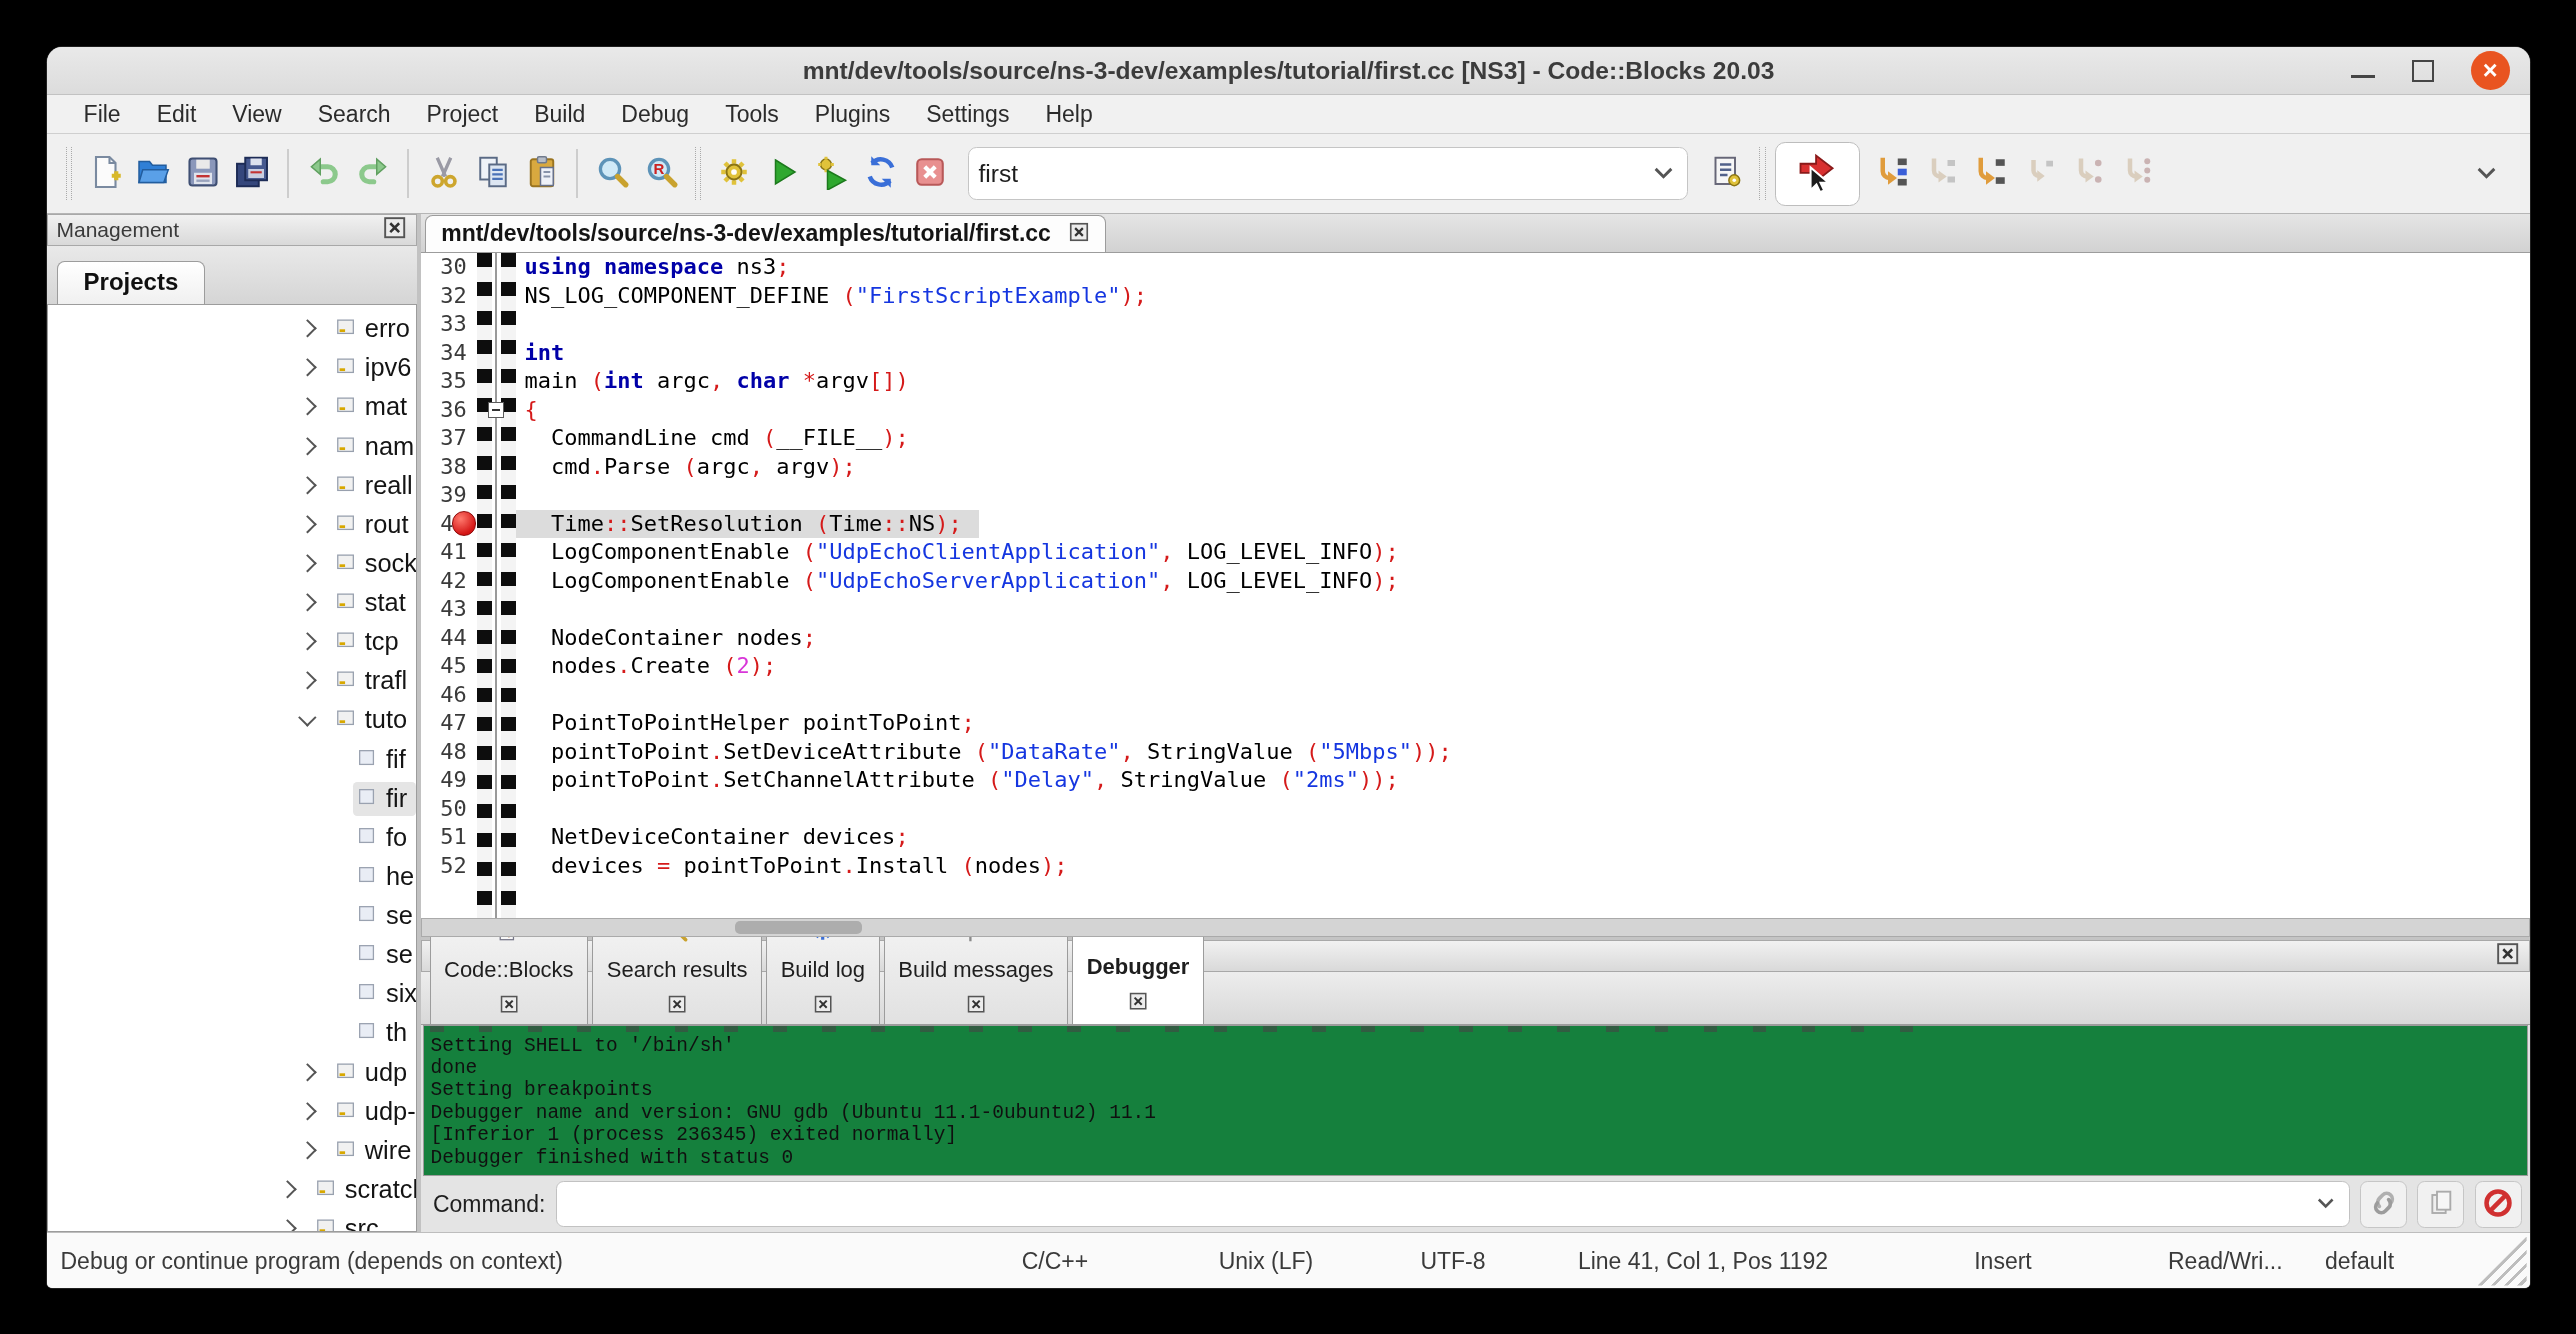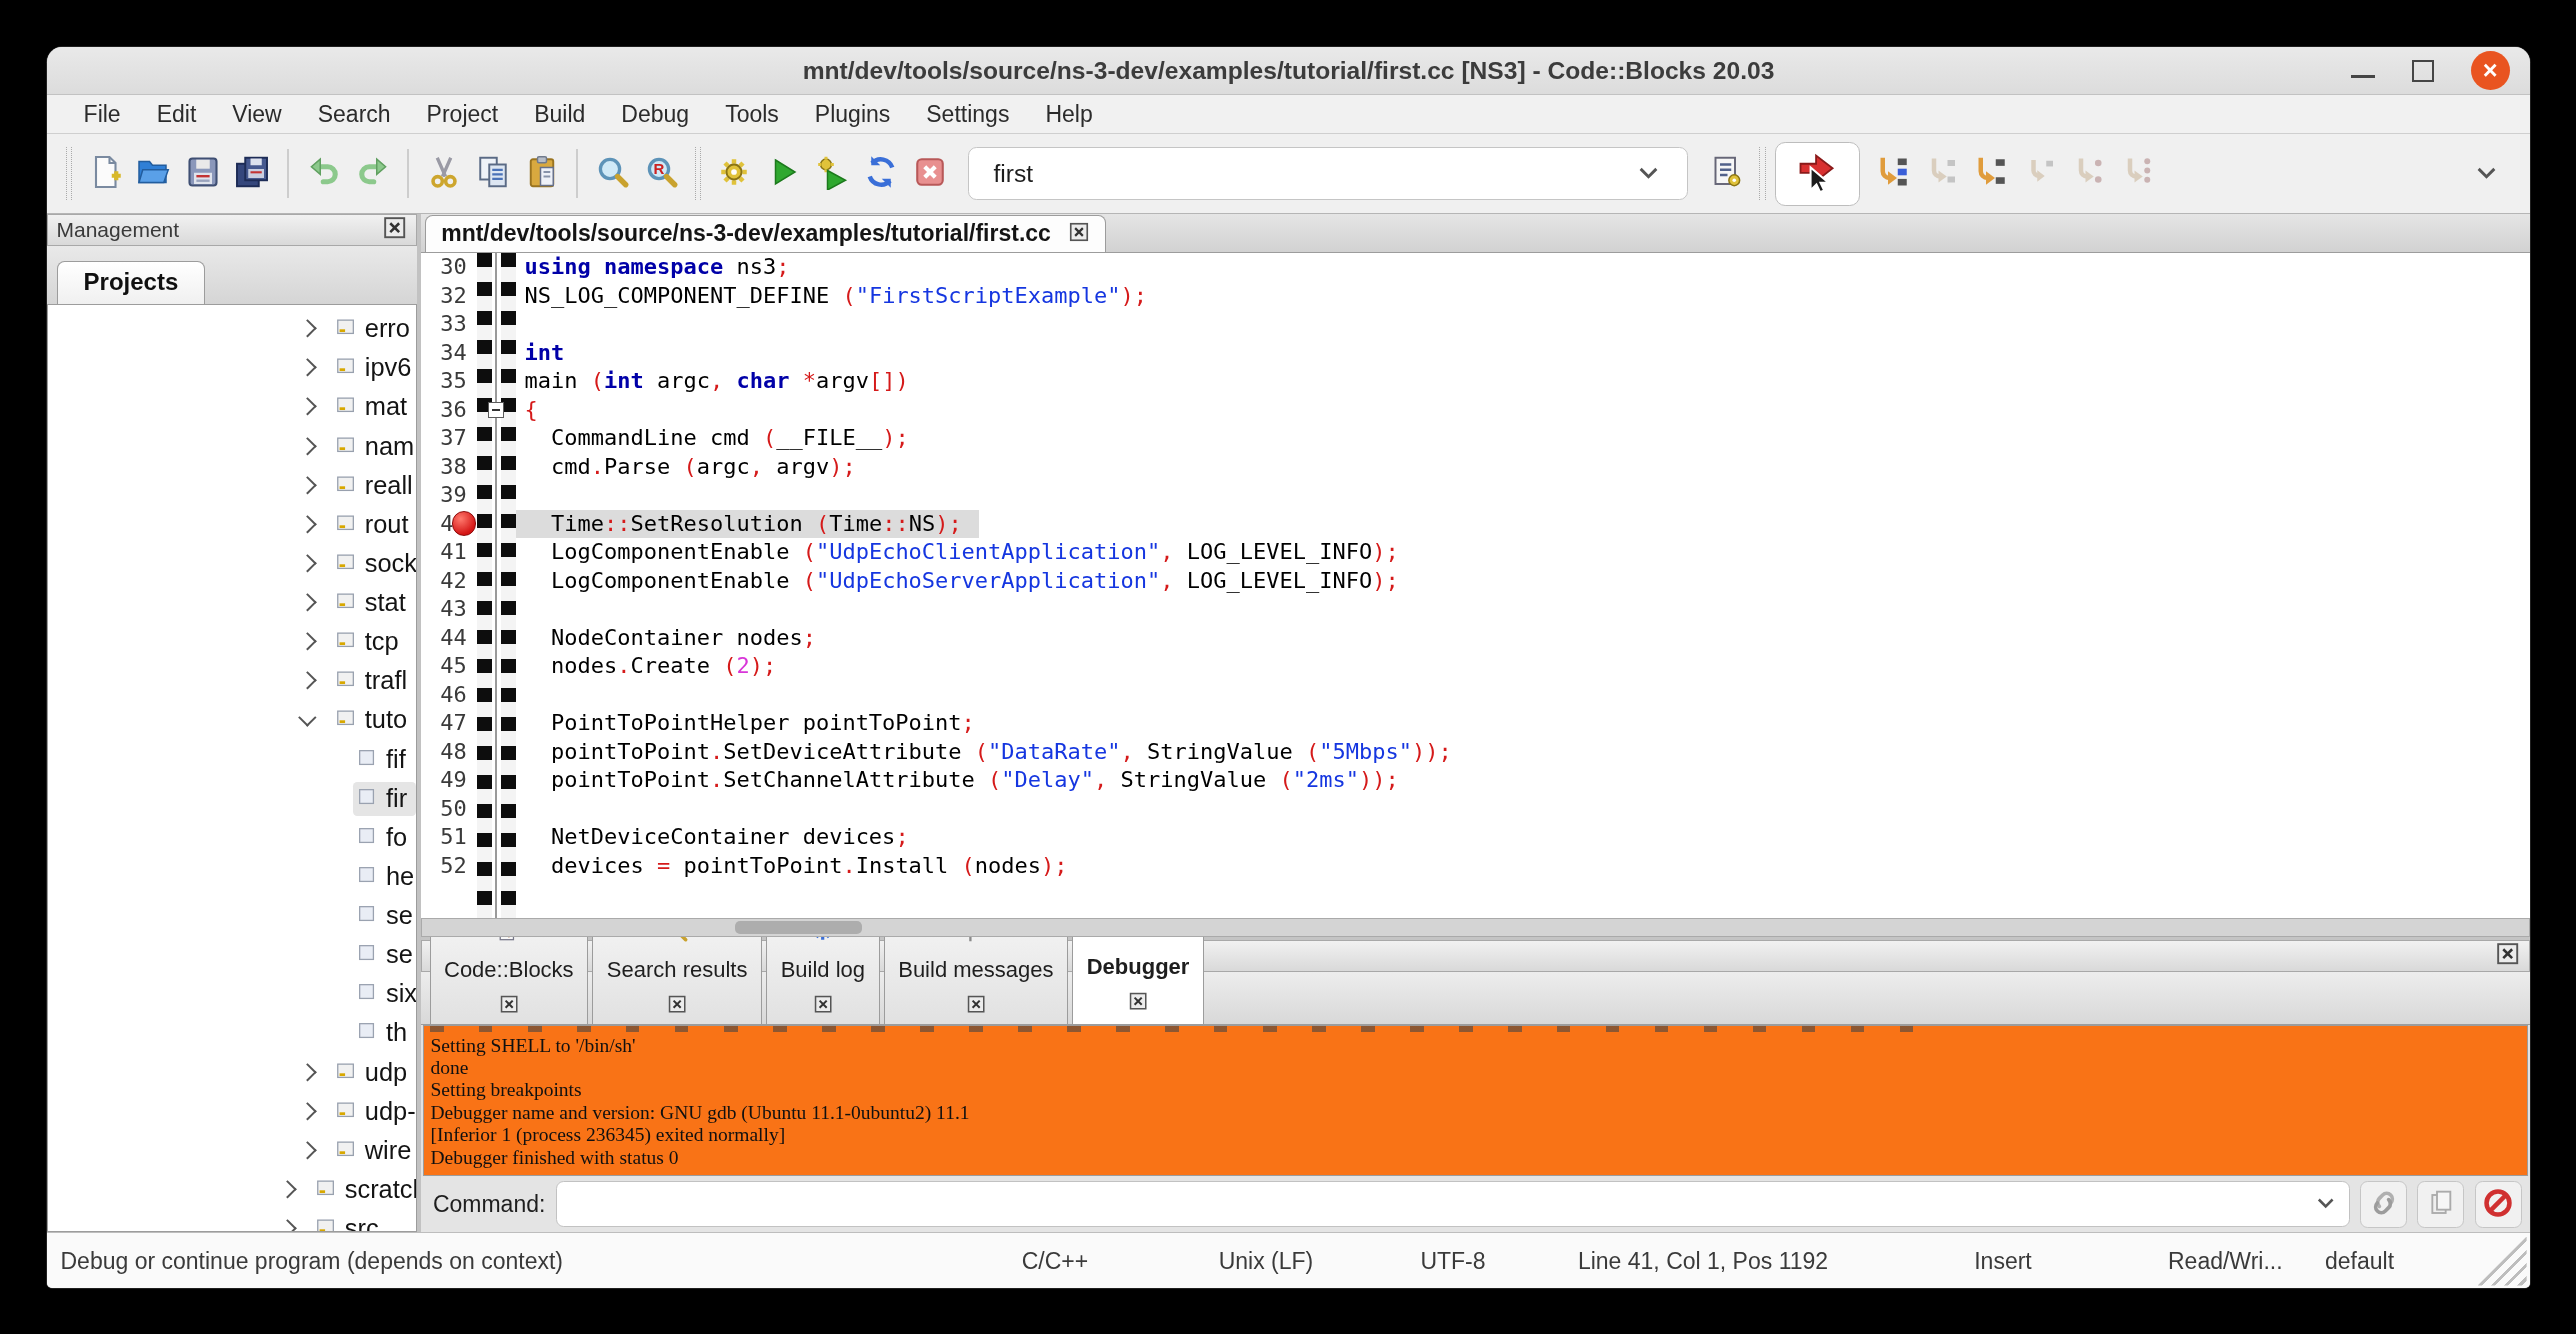--- a/index.html
+++ b/index.html
@@ -28,21 +28,21 @@
 
   
   .toolbar { height:80px; flex:none; background:#f0f0f0; border-bottom:0.8px solid #b5b5b5;
              display:flex; align-items:center; padding:0 10.2px; }
   .tgrip { width:6.8px; height:53px; border-left:1.7px dotted #aaa; border-right:1.7px dotted #aaa; margin:0 8.5px; flex:none; }
   .tsep { width:1.7px; height:49px; background:#cdcdcd; margin:0 10.2px; flex:none; }
   .tbtn { width:49px; height:49px; display:flex; align-items:center; justify-content:center; flex:none; }
   .tbtn svg { width:36px; height:36px; }
   .tbtn.disabled { opacity:.42; filter:grayscale(.6); }
   .combo { width:720px; height:53px; background:#fff; border:1.7px solid #c5c5c5; border-radius:8.5px;
-           display:flex; align-items:center; padding:0 24px; margin:0 13.5px; flex:none; }
+           display:flex; align-items:center; padding:0 9px; margin:0 13.5px; flex:none; }
   .combo-text { font-size:24.6px; color:#1d1d1d; }
   .combo-chev { margin-left:auto; }
   .combo-chev svg, .ovf svg { width:29px; height:29px; }
   .debug-hbtn { width:85px; height:64px; background:#fff; border:1.7px solid #bdbdbd; border-radius:10.2px;
                 display:flex; align-items:center; justify-content:center; flex:none; margin-right:6.8px; }
   .debug-hbtn svg { width:44px; height:44px; }
   .ovf { margin-left:auto; margin-right:8.5px; }
 
   
   .main { flex:1; min-height:0; display:flex; background:#c9c9c9; }
@@ -105,22 +105,22 @@
   .logs { height:295px; flex:none; display:flex; flex-direction:column; background:#e2e2e2; border-top:3.4px solid #c4c4c4; }
   .logtabs { height:53px; flex:none; background:linear-gradient(#ededed,#d8d8d8); border-bottom:0.8px solid #9c9c9c;
              display:flex; align-items:flex-end; padding-left:8.5px; }
   .ltab { display:flex; align-items:center; gap:11px; padding:6px 13.5px 6.8px; margin-right:4.2px;
           background:linear-gradient(#f5f5f5,#e1e1e1); border:0.8px solid #9c9c9c; border-bottom:none;
           border-radius:7.6px 7.6px 0 0;flex-direction:column; }
   .ltab-label { font-size:22px; color:#1e1e1e; }
   .ltab.active { background:#fff; padding-top:8.5px; padding-bottom:9.3px; }
   .ltab.active .ltab-label { font-weight:bold; }
   .ltab svg.licon { width:25.4px; height:25.4px; }
-  .logout { flex:1; min-height:0; background:#f97316; border:0.8px solid #9c9c9c; margin:0 1.7px; overflow:hidden;
-            padding:0 6.8px; font-family:Liberation Serif, serif; font-size:19.5px; line-height:22.4px; color:#101010; }
+  .logout { flex:1; min-height:0; background:#15803d; border:0.8px solid #9c9c9c; margin:0 1.7px; overflow:hidden;
+            padding:0 6.8px; font-family:Liberation Mono, monospace; font-size:19.5px; line-height:22.4px; color:#101010; }
   .logclip { height:6px; overflow:hidden; opacity:.6;
              background:repeating-linear-gradient(to right,#444 0 13.5px,transparent 13.5px 49px); width:72%; margin-bottom:2.5px; }
   .cmdrow { height:56px; flex:none; display:flex; align-items:center; gap:10.2px; padding:0 8.5px; background:#e4e4e4; }
   .cmdlabel { font-size:23px; color:#1e1e1e; padding-left:3.4px; }
   .cmdinput { flex:1; height:46px; background:#fff; border:1.7px solid #c2c2c2; border-radius:7.6px;
               display:flex; align-items:center; }
   .cmd-chev { margin-left:auto; padding-right:10.2px; } .cmd-chev svg { width:25.4px; height:25.4px; }
   .cmdbtn { width:47px; height:47px; background:#f1f1f1; border:0.8px solid #c6c6c6; border-radius:7.6px;
             display:flex; align-items:center; justify-content:center; flex:none; }
   .cmdbtn svg { width:32px; height:32px; }

